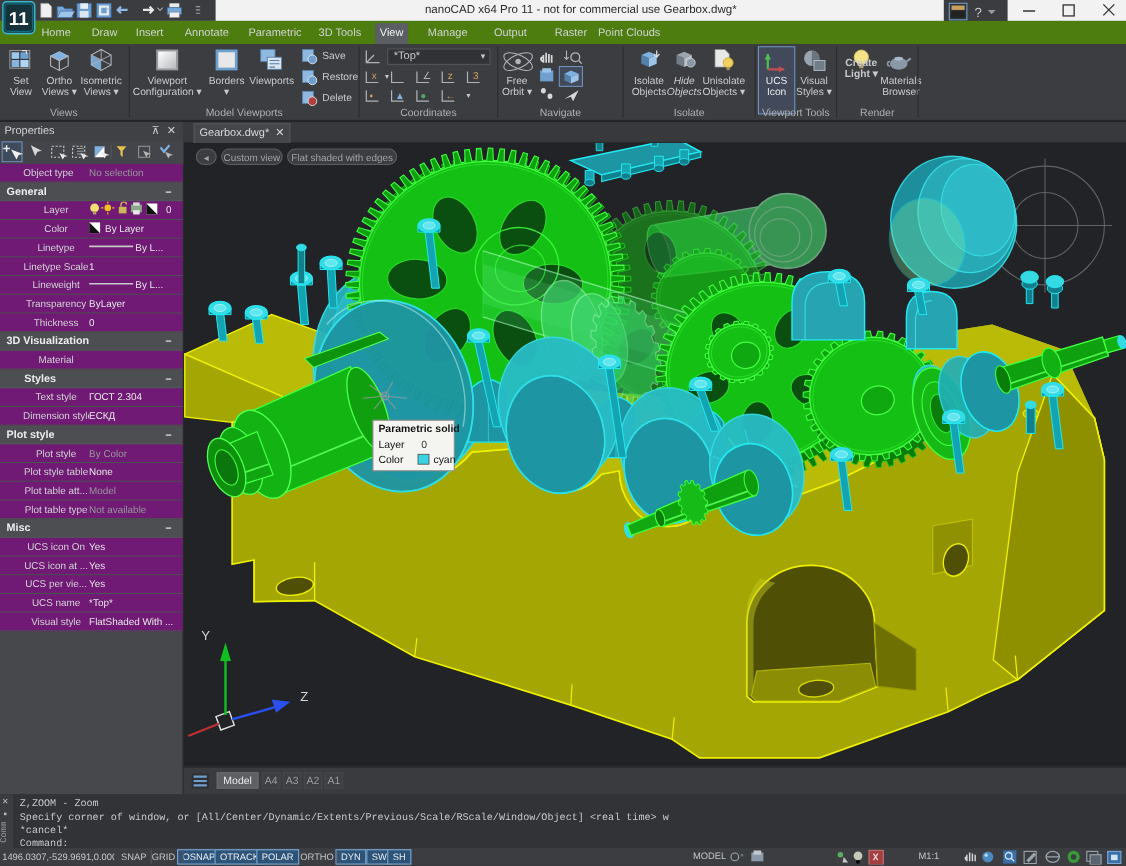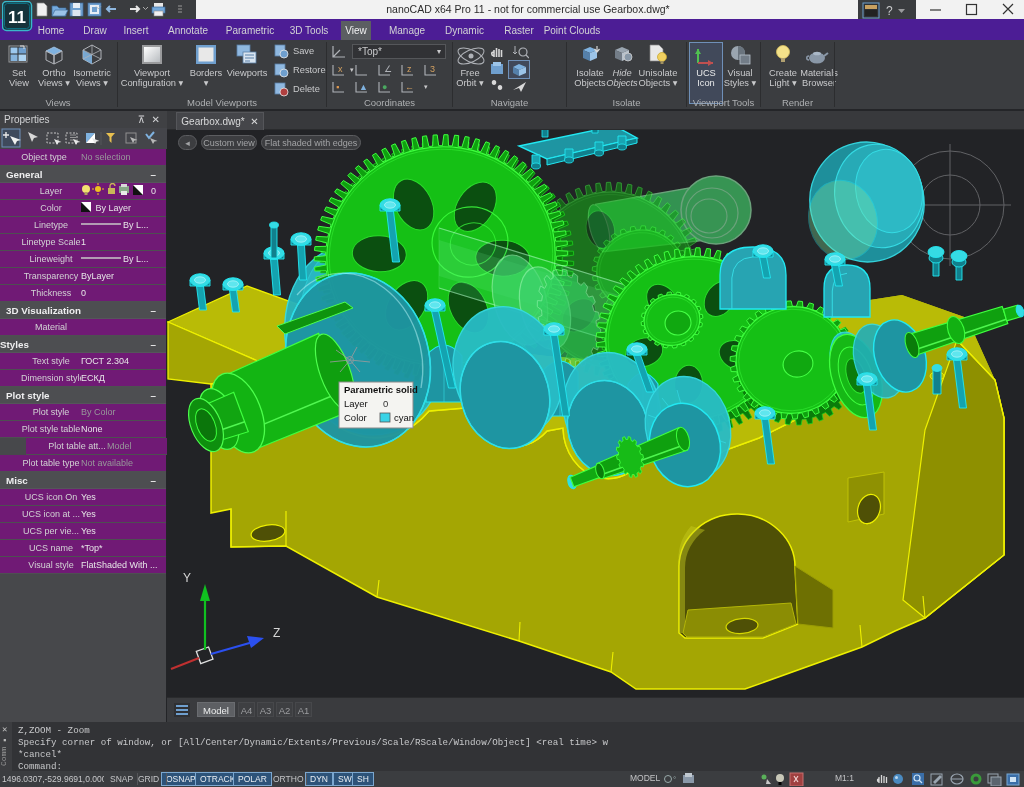--- a/index.html
+++ b/index.html
@@ -1,20 +1,20 @@
 <!DOCTYPE html>
 <html><head><meta charset="utf-8"><style>
 *{margin:0;padding:0;box-sizing:border-box;font-family:"Liberation Sans",sans-serif;}
 html,body{width:1024px;height:787px;overflow:hidden;background:#3a3c3f;}
 .abs{position:absolute;}
 #titlebar{position:absolute;left:0;top:0;width:1024px;height:19px;background:#f2f2f2;}
 #qat{position:absolute;left:0;top:0;width:196px;height:19px;background:#3a3c3f;}
 #title{position:absolute;left:196px;top:0;width:664px;height:19px;color:#2b2b2b;font-size:10.5px;line-height:19px;text-align:center;}
 #helpbox{position:absolute;left:858px;top:0;width:58px;height:22px;background:#3a3c3f;color:#c9cacc;font-size:12px;}
-#menurow{position:absolute;left:0;top:19px;width:1024px;height:21px;background:#4c1d95;}
+#menurow{position:absolute;left:0;top:19px;width:1024px;height:21px;background:#4d7c0f;}
 .mtab{position:absolute;top:2px;height:19px;line-height:19px;color:#d2d3d5;font-size:10px;text-align:center;white-space:nowrap;}
 .mtab.act{background:#5b5e62;color:#f2f2f3;}
 #ribbon{position:absolute;left:0;top:40px;width:1024px;height:71px;background:#3b3d40;border-bottom:2px solid #242528;}
 .rdiv{position:absolute;top:2px;width:1px;height:65px;background:#2c2d2f;}
 .rlabel{position:absolute;bottom:1px;width:100%;text-align:center;color:#aeb0b2;font-size:9.5px;white-space:nowrap;}
 .ritem{position:absolute;top:3px;text-align:center;color:#c9cacc;font-size:9.3px;line-height:10px;white-space:nowrap;}
 .rsmall{position:absolute;color:#c9cacc;font-size:9.3px;}
 #props{position:absolute;left:0;top:111px;width:167px;height:611px;background:#47484b;border-right:1px solid #232427;}
 #ptitle{position:absolute;left:0;top:0;width:167px;height:17px;background:#404144;color:#d2d3d5;font-size:10px;line-height:17px;padding-left:4px;}
 #ptools{position:absolute;left:0;top:17px;width:167px;height:21px;background:#44454a;}
@@ -95,21 +95,21 @@
   </svg>
 <div id="menurow">
     <div class="mtab" style="left:35px;width:32px;">Home</div>
     <div class="mtab" style="left:79px;width:32px;">Draw</div>
     <div class="mtab" style="left:119px;width:34px;">Insert</div>
     <div class="mtab" style="left:165px;width:46px;">Annotate</div>
     <div class="mtab" style="left:223px;width:54px;">Parametric</div>
     <div class="mtab" style="left:287px;width:44px;">3D Tools</div>
     <div class="mtab act" style="left:341px;width:30px;">View</div>
     <div class="mtab" style="left:386px;width:42px;">Manage</div>
-    <div class="mtab" style="left:445px;width:38px;">Dynamic</div>
+    <div class="mtab" style="left:445px;width:38px;">Output</div>
     <div class="mtab" style="left:502px;width:34px;">Raster</div>
     <div class="mtab" style="left:543px;width:58px;">Point Clouds</div>
   </div>
 <div id="ribbon">
     <svg class="abs" style="left:7px;top:3px" width="24" height="24">
       <rect x="2" y="3" width="18" height="16" fill="#2f3033" stroke="#9a9b9d" stroke-width="1"></rect>
       <rect x="3.5" y="4.5" width="7" height="6" fill="#9cc8ee"></rect>
       <rect x="11.5" y="4.5" width="7.5" height="6" fill="#6f9fce"></rect>
       <rect x="3.5" y="11.5" width="7" height="6.5" fill="#86b4dd"></rect>
       <rect x="11.5" y="11.5" width="7.5" height="6.5" fill="#aed4f2"></rect>
@@ -276,21 +276,21 @@
       <rect x="11" y="11" width="10" height="9" fill="#737d88" stroke="#b8c2cc" stroke-width="0.8"></rect>
     </svg>
     <div class="ritem" style="left:719px;width:42px;top:28px;">Visual<br>Styles ▾</div>
     <div class="rlabel" style="left:687px;width:73px;position:absolute;">Viewport Tools</div>
     <div class="rdiv" style="left:760px"></div>
     <svg class="abs" style="left:773px;top:4px" width="20" height="20">
       <circle cx="10" cy="8" r="6.5" fill="#f4e28a"></circle>
       <circle cx="10" cy="8" r="6.5" fill="none" stroke="#d8c060" stroke-width="0.8"></circle>
       <rect x="8" y="14" width="4" height="4" fill="#b0a070"></rect>
     </svg>
-    <div class="ritem" style="left:765px;width:36px;top:28px;">Create<br>Light ▾</div>
+    <div class="ritem" style="left:765px;width:36px;top:12px;font-weight:bold;">Create<br>Light ▾</div>
     <svg class="abs" style="left:806px;top:5px" width="24" height="20">
       <ellipse cx="11" cy="13" rx="8" ry="5.5" fill="#8a98a8"></ellipse>
       <path d="M3,11 c-3,0 -3,4 0,4" stroke="#8a98a8" stroke-width="1.5" fill="none"></path>
       <path d="M18,11 l4,-3" stroke="#8a98a8" stroke-width="2"></path>
       <ellipse cx="11" cy="8.5" rx="4" ry="1.8" fill="#aab8c8"></ellipse>
     </svg>
     <div class="ritem" style="left:797px;width:44px;top:28px;">Materials<br>Browser</div>
     <div class="rlabel" style="left:761px;width:73px;position:absolute;">Render</div>
     <div class="rdiv" style="left:834px"></div>
   </div>
@@ -374,39 +374,39 @@
     </div>
     <div class="prow" style="top:174px;">
       <span class="lab2">Thickness</span>
       <span class="val">0</span>
     </div>
     <div class="phdr" style="top:191px;"><span style="padding-left:6px;">3D Visualization</span><span class="m">–</span></div>
     <div class="prow" style="top:208px;">
       <span class="lab2">Material</span>
       <span class="val"></span>
     </div>
-    <div class="phdr" style="top:225px;"><span style="padding-left:0;">Styles</span><span class="m">–</span></div>
+    <div class="phdr" style="top:225px;"><span style="padding-left:22px;">Styles</span><span class="m">–</span></div>
     <div class="prow" style="top:242px;padding-left:20px;">
       <span class="lab2">Text style</span>
       <span class="val">ГОСТ 2.304</span>
     </div>
     <div class="prow" style="top:259px;">
       <span class="lab2">Dimension style</span>
       <span class="val">ЕСКД</span>
     </div>
     <div class="phdr" style="top:276px;"><span style="padding-left:6px;">Plot style</span><span class="m">–</span></div>
     <div class="prow" style="top:293px;">
       <span class="lab2">Plot style</span>
       <span class="val muted">By Color</span>
     </div>
     <div class="prow" style="top:310px;">
       <span class="lab2">Plot style table</span>
       <span class="val">None</span>
     </div>
-    <div class="prow" style="top:327px;margin-left:26px;">
+    <div class="prow" style="top:327px;">
       <span class="lab2">Plot table att...</span>
       <span class="val muted">Model</span>
     </div>
     <div class="prow" style="top:344px;">
       <span class="lab2">Plot table type</span>
       <span class="val muted">Not available</span>
     </div>
     <div class="phdr" style="top:361px;"><span style="padding-left:6px;">Misc</span><span class="m">–</span></div>
     <div class="prow" style="top:378px;">
       <span class="lab2">UCS icon On</span>

